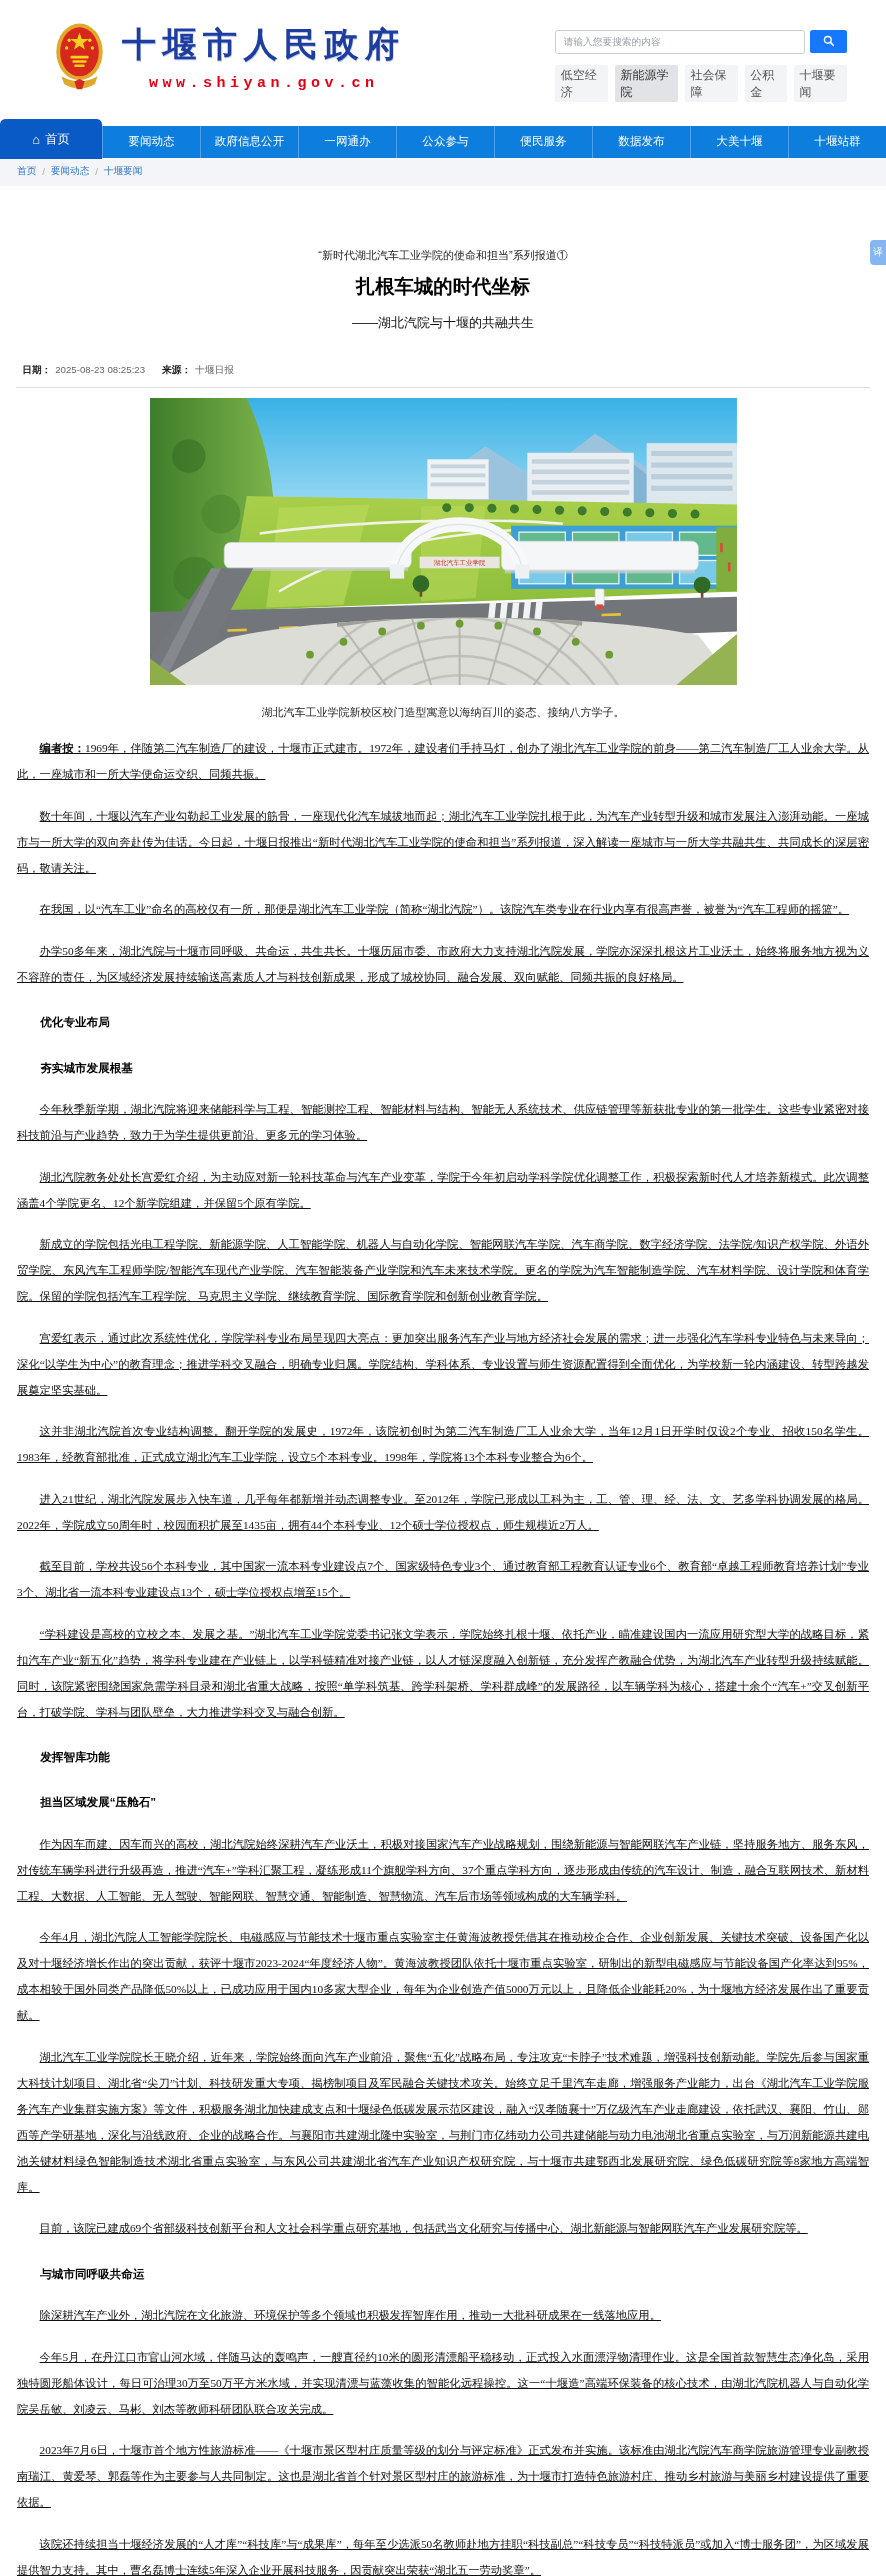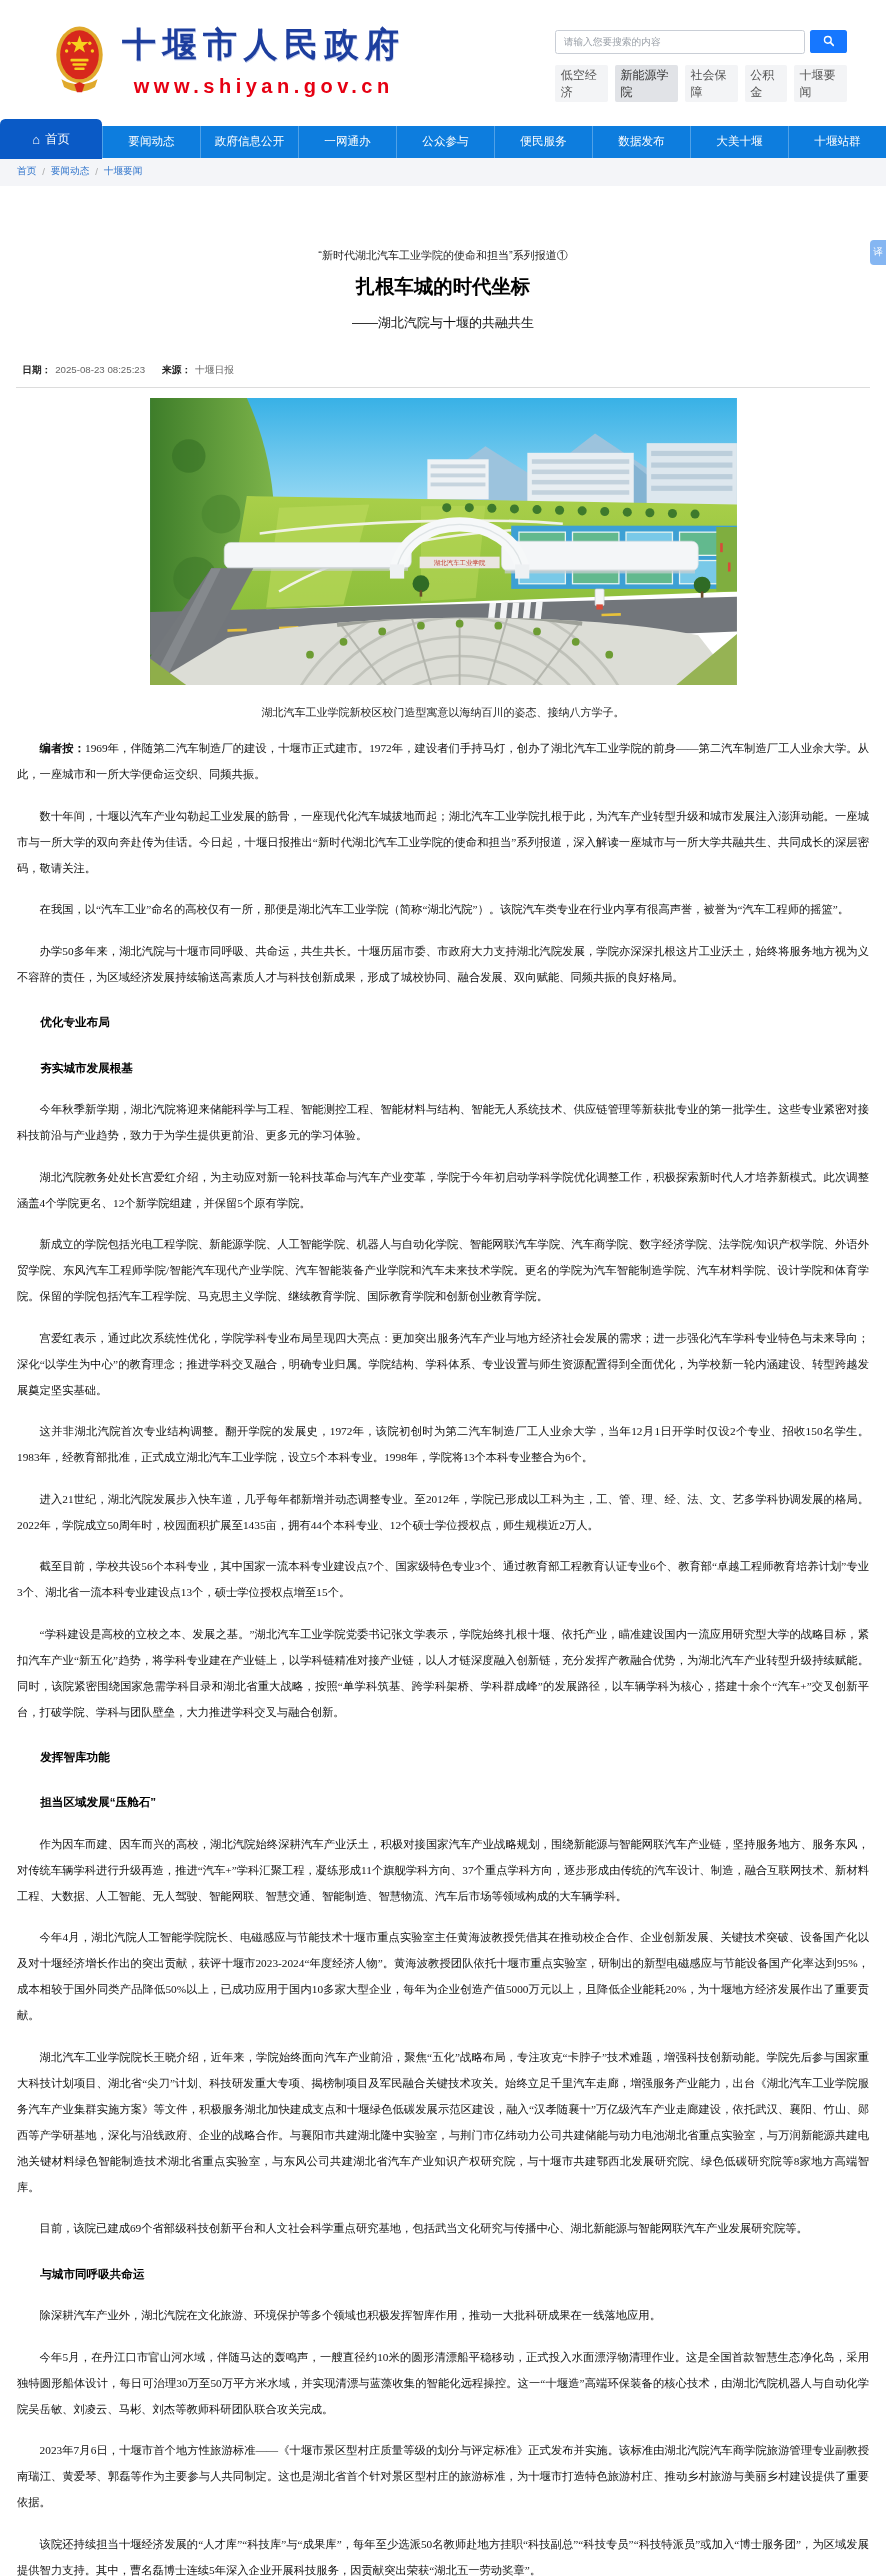--- a/index.html
+++ b/index.html
@@ -3,21 +3,21 @@
 <meta charset="utf-8">
 <style>
   html,body{margin:0;padding:0;background:#ffffff;}
   body{width:886px;min-height:2576px;margin:0 auto;font-family:"Liberation Sans",sans-serif;color:#111;position:relative;}
 
   
   .top-header{display:flex;justify-content:space-between;align-items:flex-start;padding:22px 39px 6.5px 55px;height:97px;}
   .brand{display:flex;align-items:center;gap:18px;}
   .brand-text{display:flex;flex-direction:column;align-items:center;}
   .site-title{font-size:34px;font-weight:bold;color:#1d3e9e;letter-spacing:6.5px;font-family:"Liberation Serif",serif;text-shadow:0.6px 0.6px 0 #b9c4e8;}
-  .site-url{margin-top:6.5px;font-size:20px;font-weight:bold;color:#e60012;letter-spacing:4.5px;font-family:Liberation Sans, sans-serif;}
+  .site-url{margin-top:6.5px;font-size:15px;font-weight:bold;color:#e60012;letter-spacing:4.5px;font-family:Liberation Mono, monospace;}
   .search-area{display:flex;flex-direction:column;gap:11px;margin-top:7.7px;width:292px;}
   .search-row{display:flex;gap:5.2px;}
   .search-input{flex:1;height:22px;border:0.6px solid #c9ced6;border-radius:2.6px;padding:0 7.7px;font-size:9.7px;color:#333;outline:none;}
   .search-input::placeholder{color:#9aa0a8;}
   .search-btn{width:37px;height:23px;background:#1677ff;border:none;border-radius:2.6px;cursor:pointer;display:flex;align-items:center;justify-content:center;}
   .hot-row{display:flex;gap:6.5px;}
   .hot-tag{background:#f3f4f6;color:#555;font-size:12px;padding:1.9px 5.8px;border-radius:1.9px;cursor:pointer;}
   .hot-tag.active{background:#e1e3e7;color:#333;}
 
   
@@ -42,21 +42,21 @@
   .art-subtitle{text-align:center;font-size:13px;color:#111;margin-top:14px;}
   .meta-line{margin-top:32px;font-size:9.7px;color:#333;display:flex;gap:17px;padding-left:5.2px;}
   .meta-line .lbl{font-weight:bold;color:#222;}
   .meta-line .val{color:#666;}
   .meta-pair{display:flex;gap:3.9px;}
   .art-hr{border:none;border-top:0.6px solid #dcdcdc;margin:10.3px -1.3px 10.3px -1.3px;}
   .figure{text-align:center;margin:0;}
   .figure svg{display:block;margin:0 auto;}
   .fig-caption{text-align:center;font-size:11px;color:#222;margin-top:19.4px;font-family:"Liberation Serif",serif;}
 
-  .para{font-size:11.3px;line-height:26px;color:#111;text-align:justify;text-indent:2em;margin:15.5px 0 0 0;font-family:"Liberation Serif",serif;}
+  .para{font-size:11.3px;line-height:26px;color:#111;text-align:justify;text-indent:2em;margin:15.5px 0 0 0;font-family:"Liberation Serif",serif;text-decoration:underline;}
   .para .lead{font-weight:bold;}
   .sec-h{font-size:11.6px;line-height:26px;font-weight:bold;color:#000;text-indent:2em;margin:19.4px 0 0 0;font-family:"Liberation Sans",sans-serif;}
 </style>
 </head>
 <body>
 
 <div class="top-header">
   <div class="brand">
     <svg width="49" height="70" viewBox="0 0 76 108">
       <ellipse cx="38" cy="46" rx="36" ry="44" fill="#e0a92c"></ellipse>

